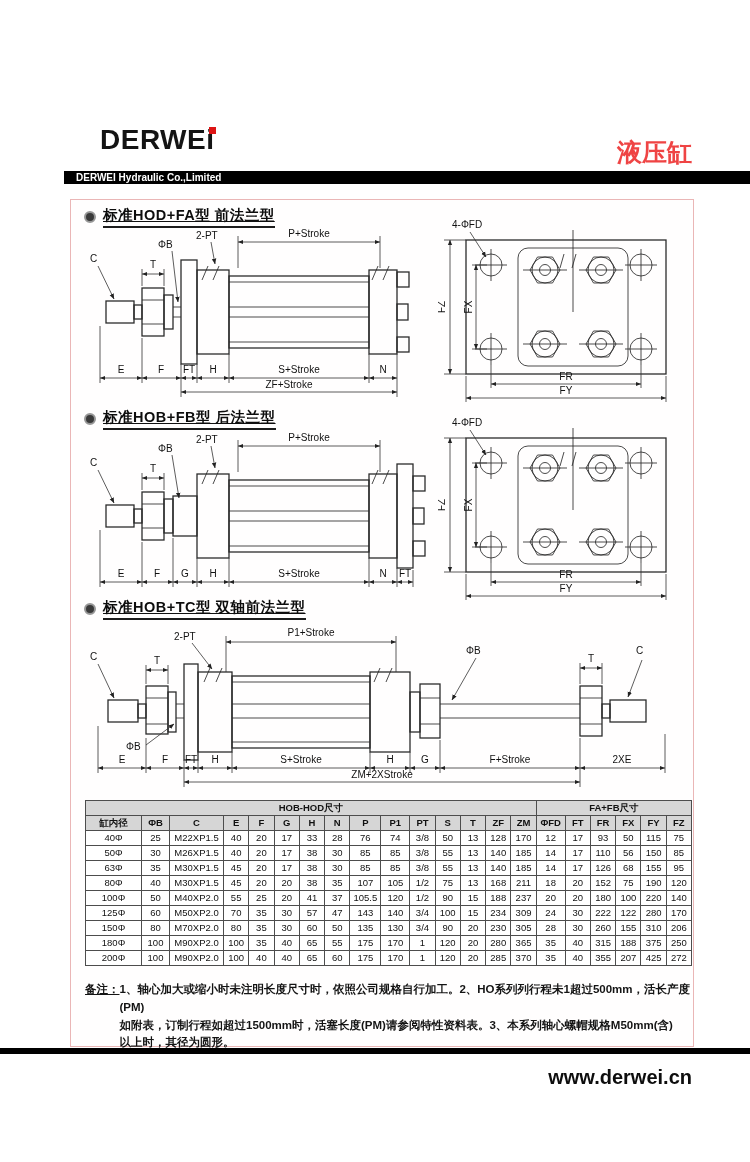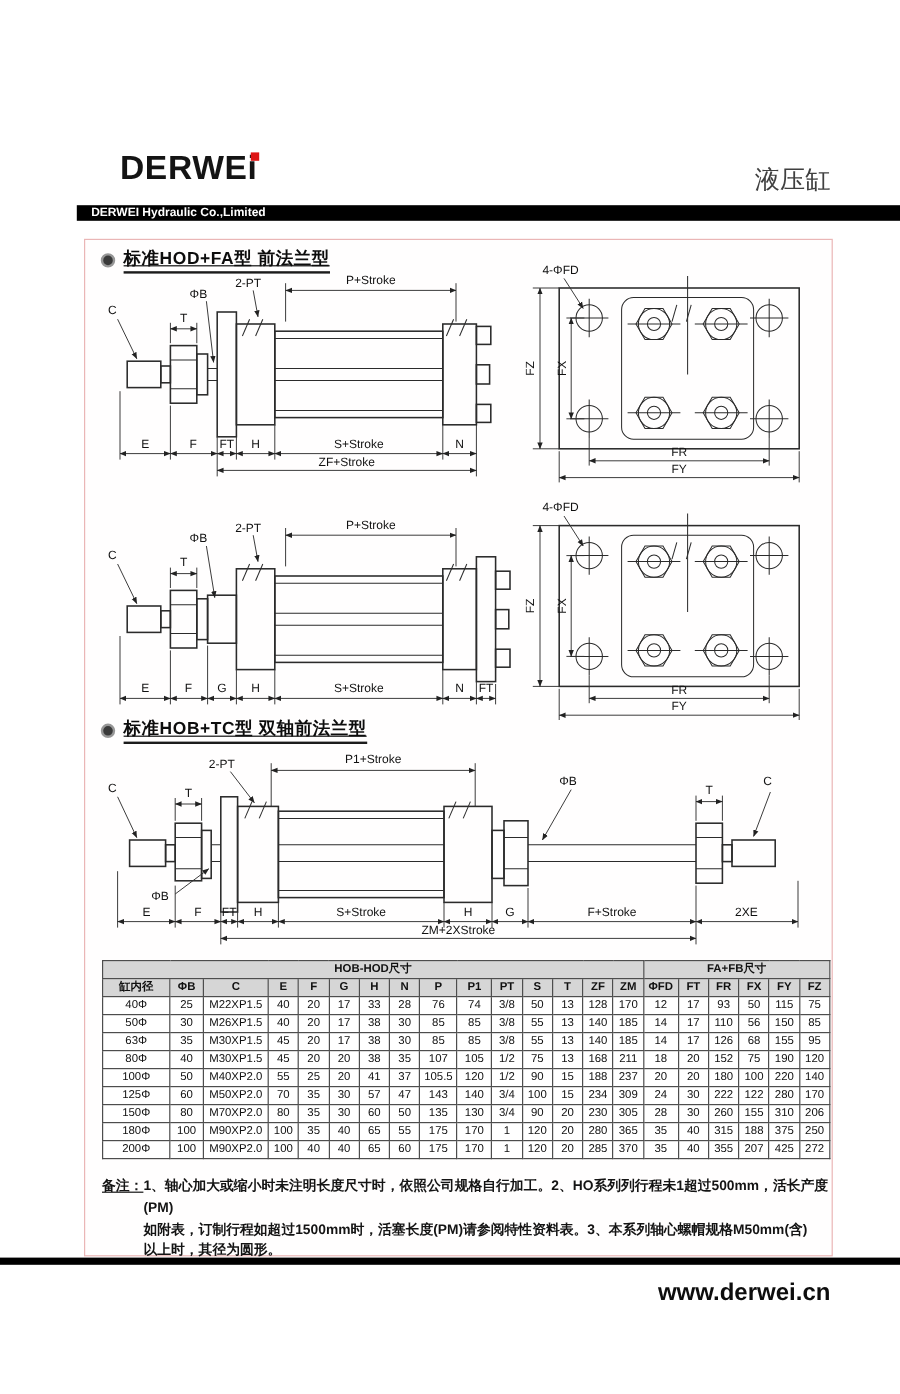--- a/index.html
+++ b/index.html
@@ -2,21 +2,21 @@
 <html><head>
 <meta charset="utf-8">
 <style>
   html,body{margin:0;padding:0;background:#fff;}
   #page{position:relative;width:750px;height:1162px;background:#ffffff;overflow:hidden;
         font-family:"Liberation Sans","DejaVu Sans",sans-serif;color:#111;}
   
   .logo{position:absolute;left:76px;top:126px;font-size:28px;font-weight:bold;
         letter-spacing:0.5px;color:#141414;line-height:1;margin-left:24px;}
   .logo-dot{position:absolute;width:7px;height:7px;background:#dd1414;right:-1px;top:1px;}
-  .product-title{position:absolute;right:58px;top:136px;font-size:21px;font-weight:normal;color:#404040;}
+  .product-title{position:absolute;right:58px;top:136px;font-size:25px;font-weight:bold;color:#ef4444;}
   .company-bar{position:absolute;left:64px;top:171px;width:686px;height:13px;background:#000;
         color:#fff;font-size:10px;font-weight:bold;line-height:13px;padding-left:12px;box-sizing:border-box;}
   
   .content-box{position:absolute;left:70px;top:199px;width:622px;height:846px;
         border:1px solid #eab6b6;background:#fffefe;}
   
   .sec-title{position:absolute;display:flex;align-items:center;gap:7px;text-decoration:underline;}
   .bullet{width:8px;height:8px;border-radius:50%;background:#3a3a3a;border:2px solid #979797;flex:0 0 auto;}
   .st-text{font-size:14.5px;font-weight:bold;border-bottom:2px solid #1c1c1c;padding-bottom:1px;
         letter-spacing:0.5px;color:#0d0d0d;white-space:nowrap;}
@@ -186,20 +186,24 @@
         <line class="d" x1="203" y1="153" x2="203" y2="176"></line>
       <line class="d da" x1="53" y1="172" x2="203" y2="172"></line>
       <text class="t tc" x="128" y="168">FR</text>
       <line class="d" x1="28" y1="164" x2="28" y2="190"></line>
         <line class="d" x1="228" y1="164" x2="228" y2="190"></line>
       <line class="d da" x1="28" y1="186" x2="228" y2="186"></line>
       <text class="t tc" x="128" y="182">FY</text>
     </g>
   </svg>
 
+  <div class="sec-title" style="left:84px;top:408px">
+    <span class="bullet"></span>
+    <span class="st-text">标准HOB+FB型 后法兰型</span>
+  </div>
 
   <svg class="diagram" style="left:78px;top:426px" width="355" height="168" viewBox="0 0 355 168">
     <g>
       <rect class="p" x="28" y="79" width="28" height="22"></rect>
       <rect class="p" x="56" y="83" width="8" height="14"></rect>
       <rect class="p" x="64" y="66" width="22" height="48"></rect>
       <line class="p2" x1="64" y1="78" x2="86" y2="78"></line>
         <line class="p2" x1="64" y1="102" x2="86" y2="102"></line>
       <rect class="p" x="86" y="73" width="9" height="34"></rect>
       <rect class="p" x="95" y="70" width="24" height="40"></rect>

